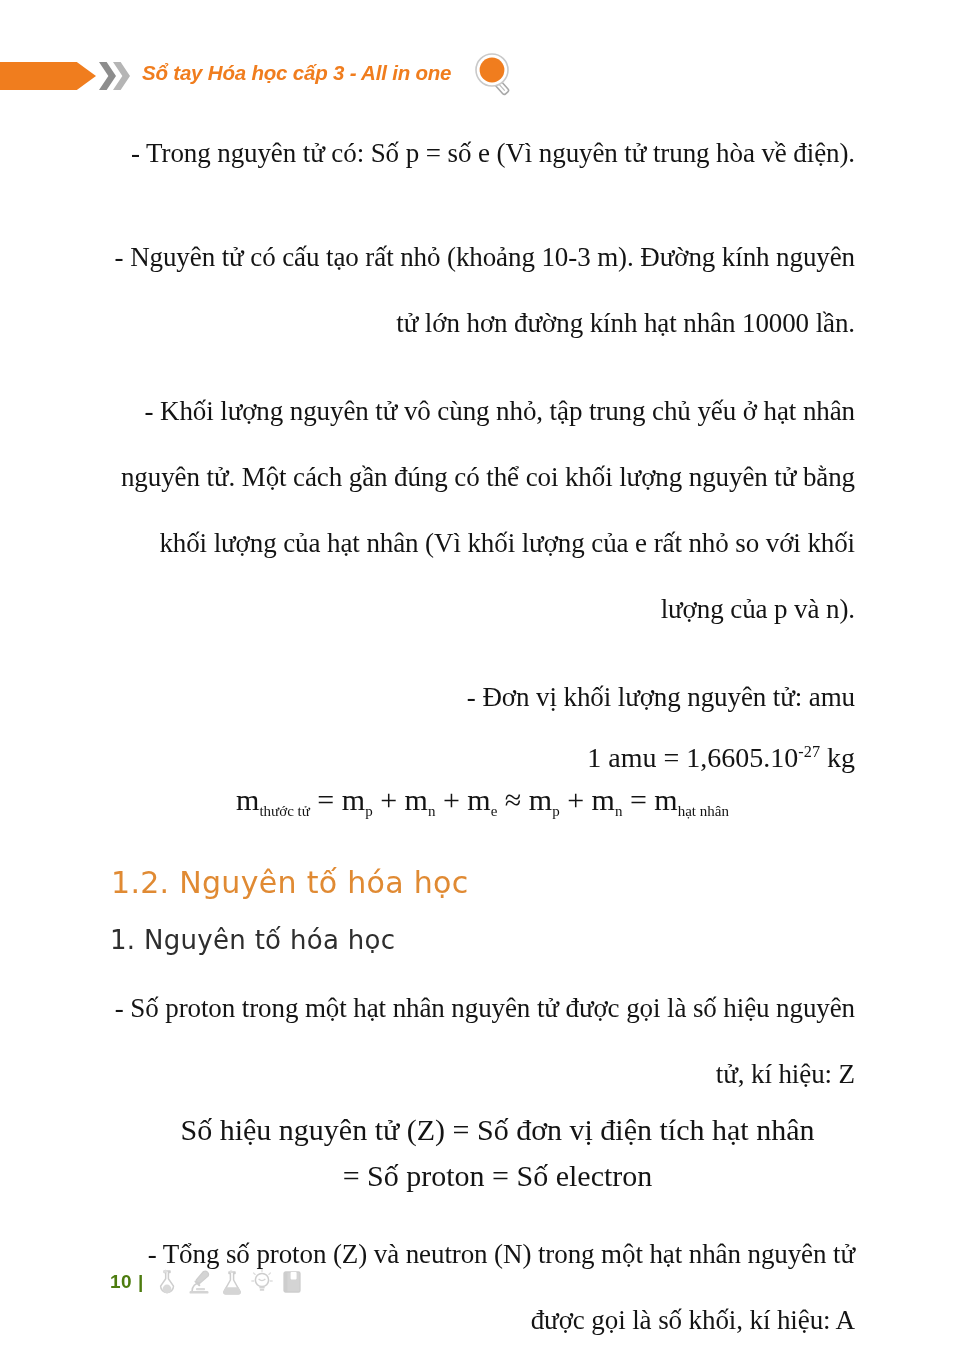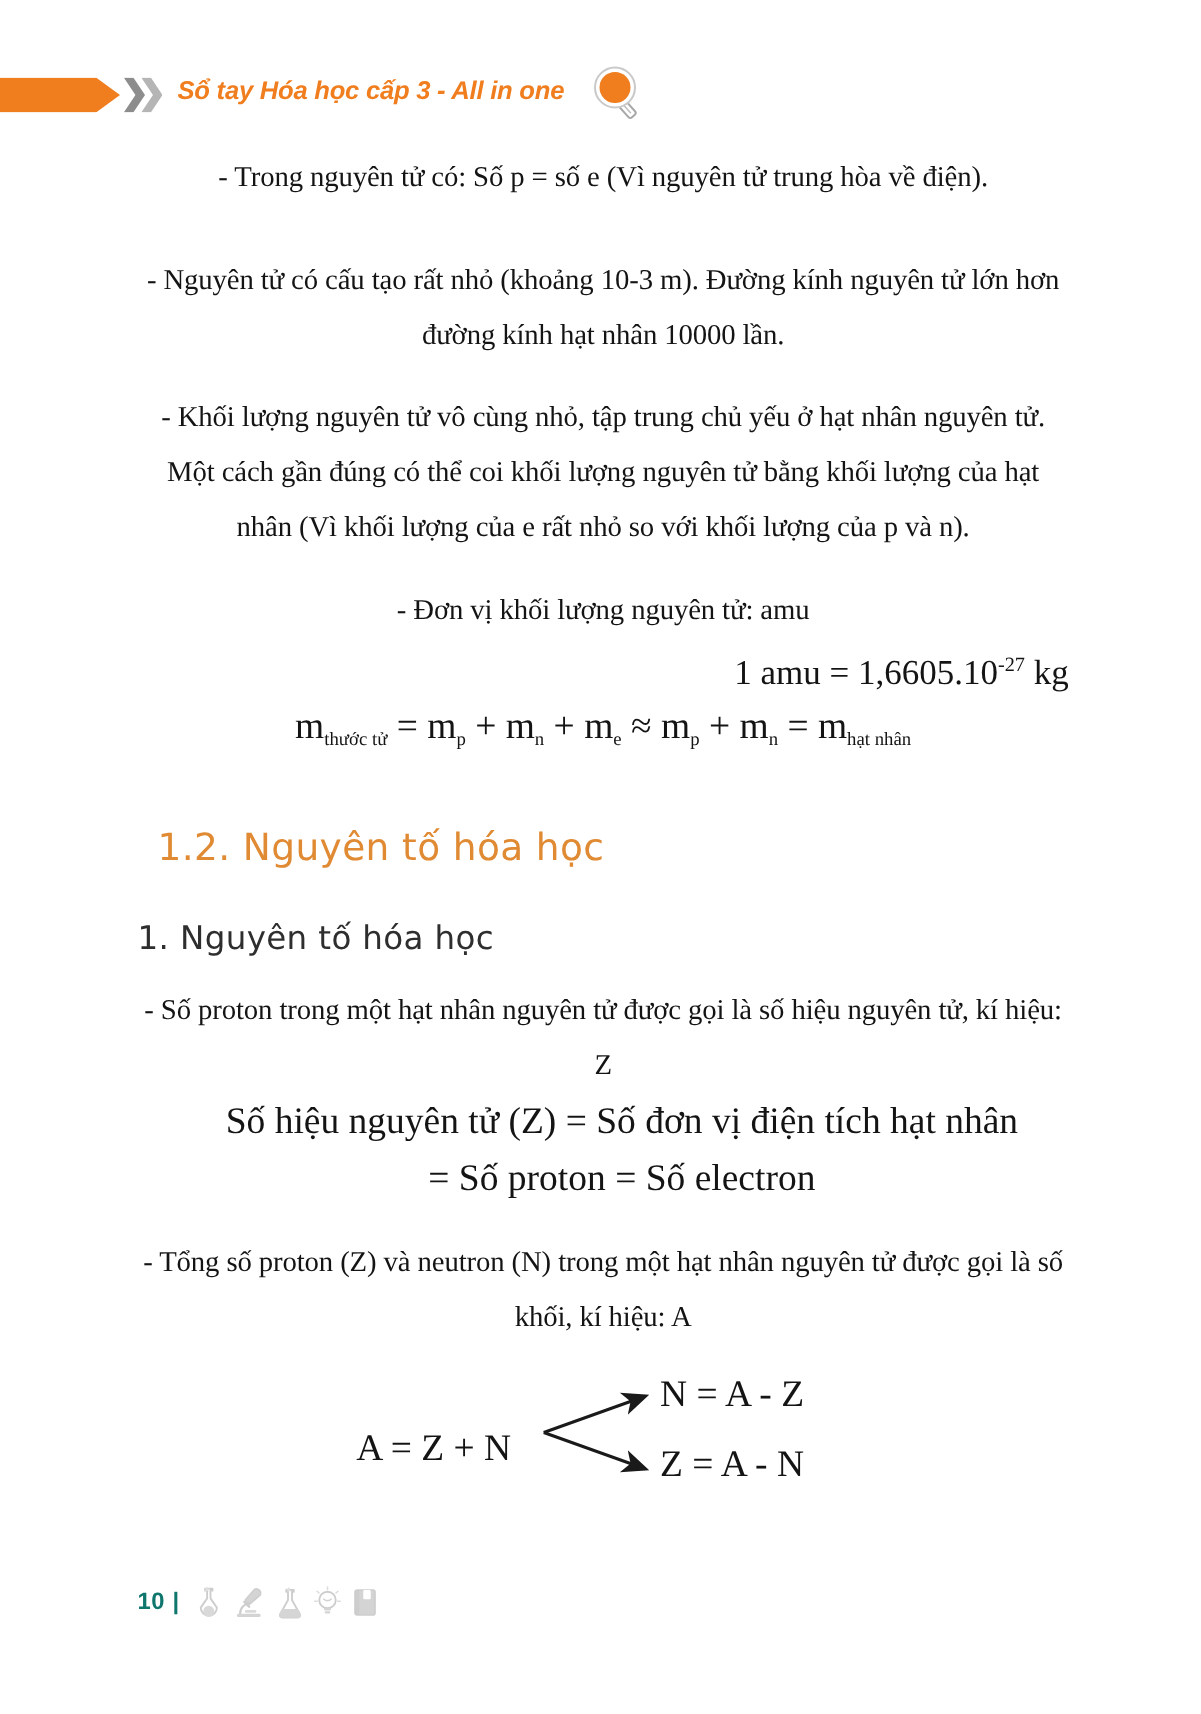--- a/index.html
+++ b/index.html
@@ -68,43 +68,43 @@
   
   .content {
     position: absolute;
     left: 110px;
     top: 120px;
     width: 745px;
   }
 
   p.body-text {
     margin: 0 0 0 0;
-    font-size: 23px;
-    line-height: 44px;
-    text-align: center;
+    font-size: 27px;
+    line-height: 66px;
+    text-align: right;
     color: #141414;
     letter-spacing: -0.1px;
   }
 
   .gap-sm { height: 16px; }
   .gap-md { height: 22px; }
   .gap-lg { height: 30px; }
 
   h2.sub-heading {
     margin: 0;
     font-family: "DejaVu Sans", "Liberation Sans", sans-serif;
     font-size: 26px;
     font-weight: 400;
     color: #2e2e2e;
     letter-spacing: 0.3px;
     line-height: 38px;
   }
 
   h1.section-heading {
-    margin: 16px;
+    margin: 1px;
     font-family: "DejaVu Sans", "Liberation Sans", sans-serif;
     font-size: 30px;
     font-weight: 400;
     color: #e08a33;
     letter-spacing: 0.3px;
     line-height: 42px;
   }
 
   .formula-center {
     text-align: right;
@@ -154,21 +154,21 @@
     left: 110px;
     top: 1268px;
     display: flex;
     align-items: center;
     gap: 10px;
   }
   .page-num {
     font-family: "Liberation Sans", "DejaVu Sans", sans-serif;
     font-size: 19px;
     font-weight: bold;
-    color: #0f766e;
+    color: #4d7c0f;
     letter-spacing: 0.5px;
   }
   .footer-icons {
     display: flex;
     align-items: flex-end;
     gap: 6px;
     opacity: 0.42;
   }
 </style>
 </head>

